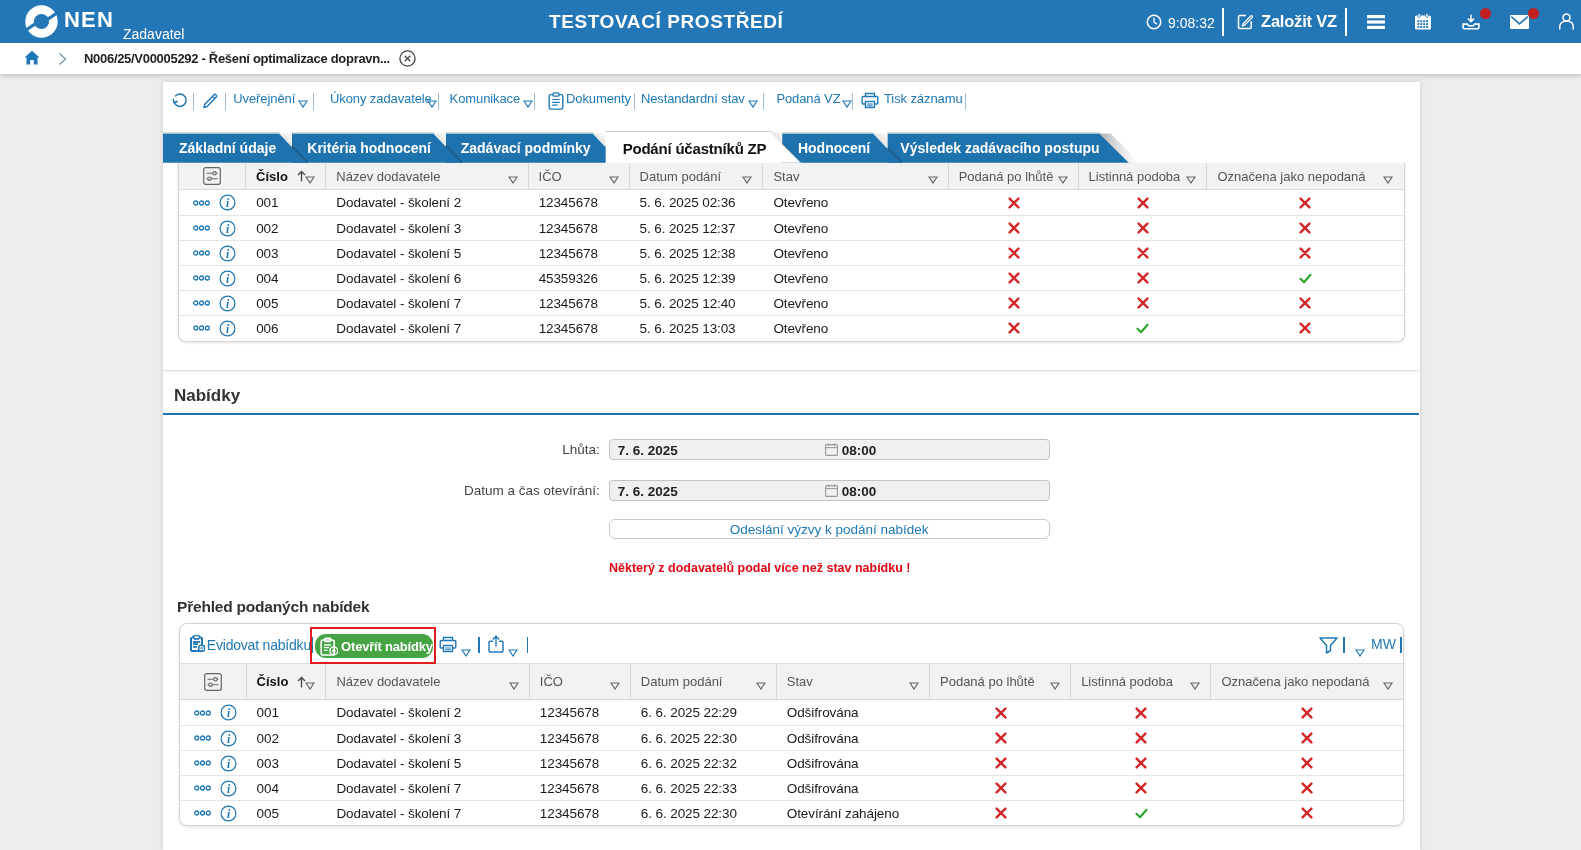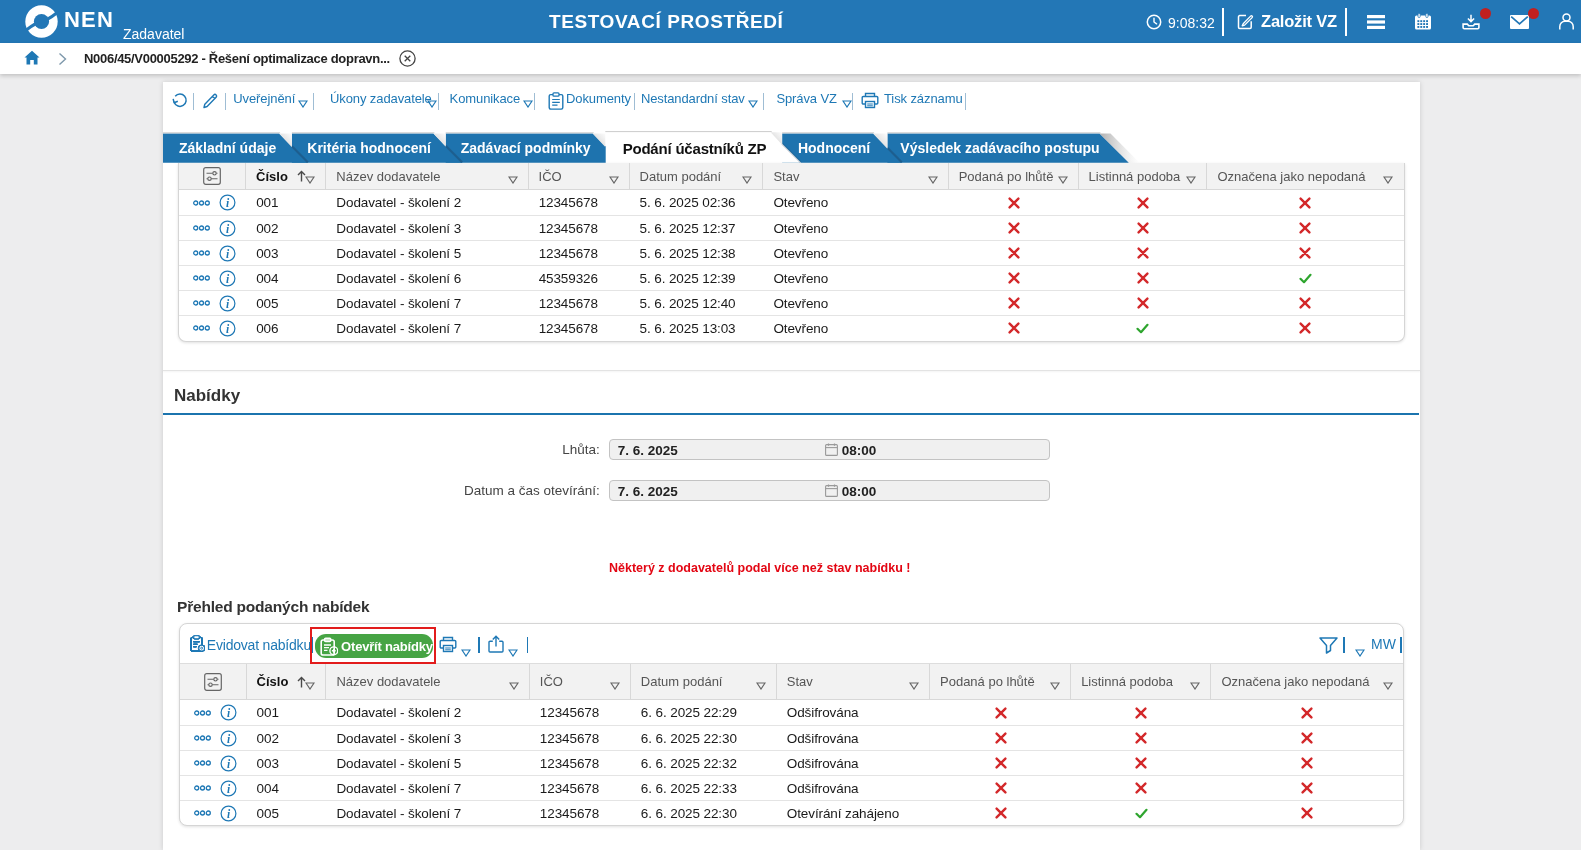--- a/index.html
+++ b/index.html
@@ -109,21 +109,21 @@
  <div class="abs" style="left:24px;top:7px">
       <svg width="16" height="15" viewBox="0 0 16 15" style="">
         <path d="M8 0.8 L15.5 7.5 H13.5 V14.5 H9.8 V10 H6.2 V14.5 H2.5 V7.5 H0.5 Z" fill="#1e78b5"></path>
       </svg>
     </div>
  <div class="abs" style="left:58px;top:9px">
       <svg width="9" height="14" viewBox="0 0 9 14" style="">
         <path d="M1.5 1.5 L7.5 7 L1.5 12.5" fill="none" stroke="#7d98ab" stroke-width="1.4"></path>
       </svg>
     </div>
- <div class="abs" style="left:84px;top:7.5px;font-size:13px;letter-spacing:-0.3px;font-weight:bold;color:#222">N006/45/V00005292 - Řešení optimalizace dopravn...</div>
+ <div class="abs" style="left:84px;top:7.5px;font-size:13px;letter-spacing:-0.3px;font-weight:bold;color:#222">N006/25/V00005292 - Řešení optimalizace dopravn...</div>
  <div class="abs" style="left:399px;top:7px">
       <svg width="17" height="17" viewBox="0 0 17 17" style="">
         <circle cx="8.5" cy="8.5" r="7.6" fill="none" stroke="#444" stroke-width="1.3"></circle>
         <path d="M5.7 5.7 L11.3 11.3 M11.3 5.7 L5.7 11.3" stroke="#444" stroke-width="1.3"></path>
       </svg>
     </div>
 </div>
 <div id="panel">
     <div style="position:absolute;top:6px;left:0;width:100%;height:26px">
       <div class="abs" style="left:29.80000000000001px;top:5px;width:1px;height:17px;background:#9fbdd4"></div>
@@ -171,21 +171,21 @@
         </svg></div>
       <div class="abs" style="left:286.6px;top:3px;font-size:13px;letter-spacing:-0.1px;color:#1e78b5;white-space:nowrap">Komunikace</div>
       <div class="abs" style="left:360px;top:5.5px"><svg width="10" height="8" viewBox="0 0 10 8" style="display:inline-block;">
           <path d="M1 1 H9 L5 7 Z" fill="none" stroke="#1e78b5" stroke-width="1.2"></path>
         </svg></div>
       <div class="abs" style="left:403px;top:3px;font-size:13px;letter-spacing:-0.1px;color:#1e78b5;white-space:nowrap">Dokumenty</div>
       <div class="abs" style="left:477.9px;top:3px;font-size:13px;letter-spacing:-0.1px;color:#1e78b5;white-space:nowrap">Nestandardní stav</div>
       <div class="abs" style="left:585px;top:5.5px"><svg width="10" height="8" viewBox="0 0 10 8" style="display:inline-block;">
           <path d="M1 1 H9 L5 7 Z" fill="none" stroke="#1e78b5" stroke-width="1.2"></path>
         </svg></div>
-      <div class="abs" style="left:613.4px;top:3px;font-size:13px;letter-spacing:-0.1px;color:#1e78b5;white-space:nowrap">Správa VZ</div>
+      <div class="abs" style="left:613.4px;top:3px;font-size:13px;letter-spacing:-0.1px;color:#1e78b5;white-space:nowrap">Podaná VZ</div>
       <div class="abs" style="left:679px;top:5.5px"><svg width="10" height="8" viewBox="0 0 10 8" style="display:inline-block;">
           <path d="M1 1 H9 L5 7 Z" fill="none" stroke="#1e78b5" stroke-width="1.2"></path>
         </svg></div>
       <div class="abs" style="left:721px;top:3px;font-size:13px;letter-spacing:-0.1px;color:#1e78b5;white-space:nowrap">Tisk záznamu</div>
     </div>
     <svg width="1257" height="33" viewBox="0 0 1257 33" style="position:absolute;left:0;top:49px">
       <defs>
         <linearGradient id="ng" x1="0" y1="1" x2="1" y2="0">
           <stop offset="0" stop-color="#a8a8a8"></stop>
           <stop offset="0.45" stop-color="#e2e2e2"></stop>
@@ -527,20 +527,21 @@
       <span style="position:absolute;left:8px;top:3px">7. 6. 2025</span>
       <span style="position:absolute;left:215px;top:3.5px">
         <svg width="13" height="13" viewBox="0 0 13 13" style="">
           <rect x="0.6" y="1.6" width="11.8" height="10.8" rx="1" fill="none" stroke="#999" stroke-width="1.1"></rect>
           <path d="M0.6 4.6 H12.4" stroke="#999" stroke-width="1.1"></path>
           <path d="M3.5 0.5 V2.8 M9.5 0.5 V2.8" stroke="#999" stroke-width="1.2"></path>
         </svg>
       </span>
       <span style="position:absolute;left:232px;top:3px">08:00</span>
     </div>
+    <div class="abs" style="left:445.7px;top:437px;width:441px;height:20px;background:#fff;border:1px solid #c8c8c8;border-radius:6px;text-align:center;font-size:13.5px;color:#1e78b5;line-height:19px">Odeslání výzvy k podání nabídek</div>
     <div class="abs" style="left:446px;top:479px;font-size:12.5px;font-weight:bold;color:#e30613">Některý z dodavatelů podal více než stav nabídku !</div>
     <div class="abs" style="left:14px;top:516px;font-size:15.5px;letter-spacing:-0.2px;font-weight:bold;color:#333">Přehled podaných nabídek</div>
     <div class="card" style="left:16px;top:541px;width:1224.5px;height:203px">
       <div style="position:relative;height:40px;border-bottom:1px solid #ddd">
         <div class="abs" style="left:9.5px;top:11px">
           <svg width="15.5" height="18" viewBox="0 0 15.5 18" style="">
             <line x1="15.6" y1="13.2" x2="14.1" y2="13.2" stroke="#1e78b5" stroke-width="1.2"></line>
             <rect x="1" y="2.4" width="11" height="13.8" rx="1.5" fill="none" stroke="#1e78b5" stroke-width="1.3"></rect>
             <rect x="3.8" y="0.8" width="5.4" height="3" rx="1" fill="#fff" stroke="#1e78b5" stroke-width="1.1"></rect>
             <path d="M3.4 6.8 H9.6 M3.4 9.2 H7.4 M3.4 11.6 H6.4" stroke="#1e78b5" stroke-width="1.1"></path>

